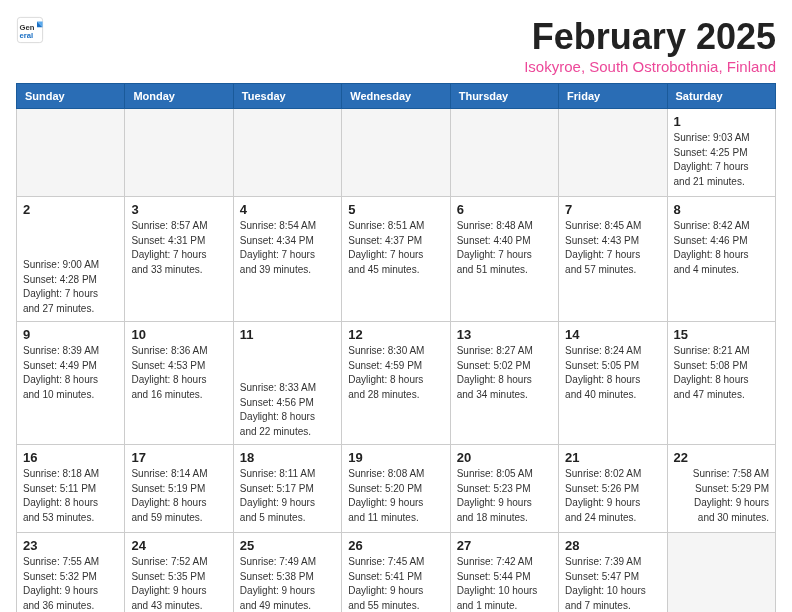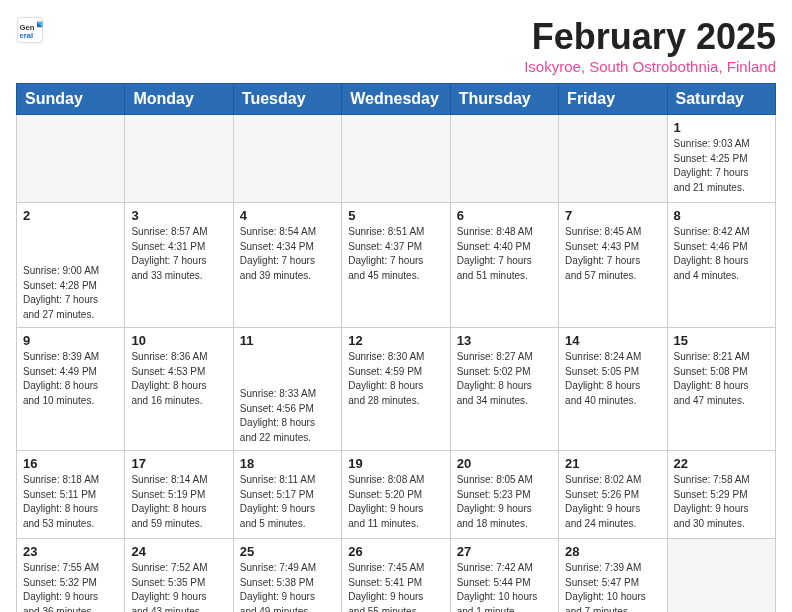--- a/index.html
+++ b/index.html
@@ -50,21 +50,21 @@
     .calendar {
       width: 100%;
       border-collapse: collapse;
       table-layout: fixed;
     }
     .calendar th {
       background-color: #2a6db5;
       color: #fff;
       text-align: left;
       padding: 6px 8px;
-      font-size: 16px;
+      font-size: 11px;
       border: 1px solid #1a5a9a;
     }
     .calendar td {
       vertical-align: top;
       padding: 5px 6px;
       border: 1px solid #ccc;
       height: 88px;
       font-size: 10.5px;
       color: #333;
       background: #fff;
@@ -271,21 +271,21 @@
         </td>
         <td>
           <div class="day-number">21</div>
           <div class="day-info" style="white-space: pre-line;">Sunrise: 8:02 AM
 Sunset: 5:26 PM
 Daylight: 9 hours
 and 24 minutes.</div>
         </td>
         <td>
           <div class="day-number">22</div>
-          <div class="day-info" style="white-space: pre-line;">Sunrise: 7:58 AM
+          <div class="day-info" style="white-space: pre-line; text-align: right;">Sunrise: 7:58 AM
 Sunset: 5:29 PM
 Daylight: 9 hours
 and 30 minutes.</div>
         </td>
       </tr>
       <tr>
         <td>
           <div class="day-number">23</div>
           <div class="day-info" style="white-space: pre-line;">Sunrise: 7:55 AM
 Sunset: 5:32 PM

